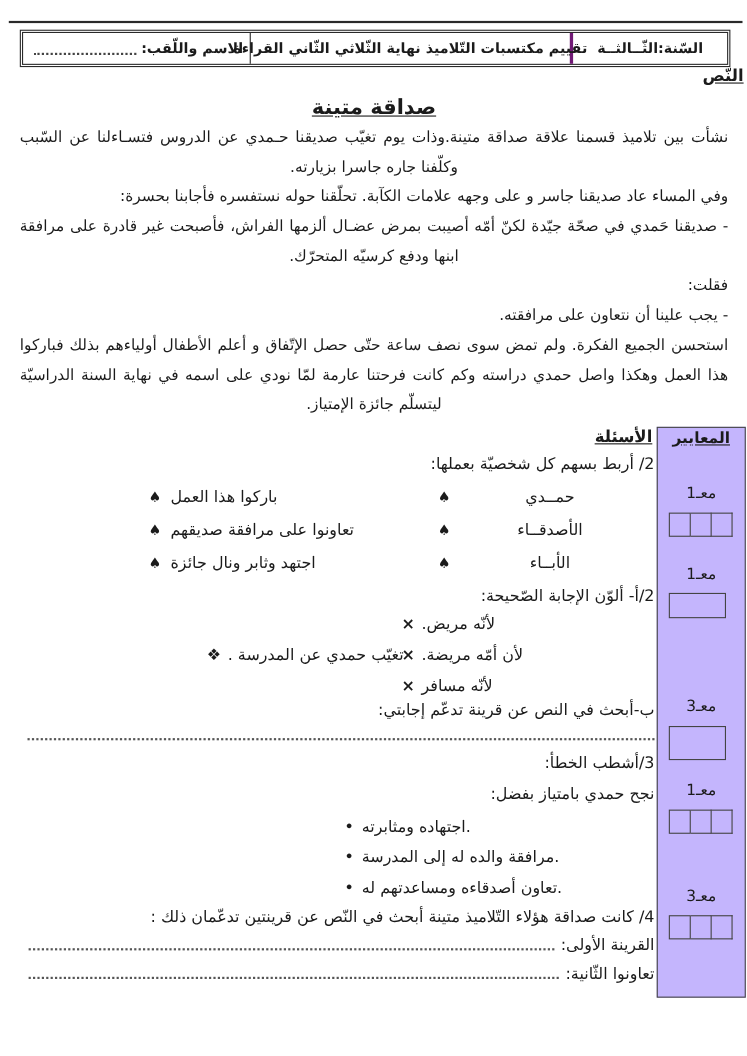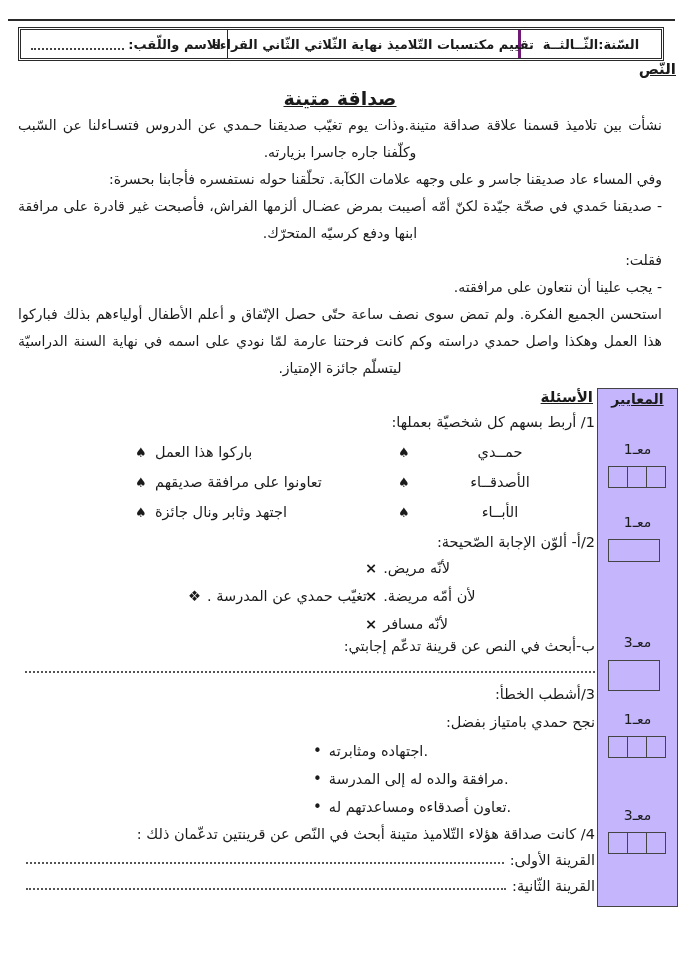--- a/index.html
+++ b/index.html
@@ -96,21 +96,21 @@
   <p class="p-right">وفي المساء عاد صديقنا جاسر و على وجهه علامات الكآبة. تحلّقنا حوله نستفسره فأجابنا بحسرة:</p>
   <p class="p-centerlast">- صديقنا حَمدي في صحّة جيّدة لكنّ أمّه أصيبت بمرض عضـال ألزمها الفراش، فأصبحت غير قادرة على مرافقة ابنها ودفع كرسيّه المتحرّك.</p>
   <p class="p-right">فقلت:</p>
   <p class="p-right">- يجب علينا أن نتعاون على مرافقته.</p>
   <p class="p-centerlast">استحسن الجميع الفكرة. ولم تمض سوى نصف ساعة حتّى حصل الإتّفاق و أعلم الأطفال أولياءهم بذلك فباركوا هذا العمل وهكذا واصل حمدي دراسته وكم كانت فرحتنا عارمة لمّا نودي على اسمه في نهاية السنة الدراسيّة ليتسلّم جائزة الإمتياز.</p>
 </div>
 
 <div class="abs qarea">
   <div class="abs q-header">الأسئلة</div>
 
-  <div class="abs q-label q1-label">1/ أربط بسهم كل شخصيّة بعملها:</div>
+  <div class="abs q-label q1-label">2/ أربط بسهم كل شخصيّة بعملها:</div>
 
   <div class="abs mrow" style="top:56px">
     <span class="sp-left spade">♠</span>
     <span class="answer">باركوا هذا العمل</span>
     <span class="sp-mid spade">♠</span>
     <span class="name">حمــدي</span>
   </div>
   <div class="abs mrow" style="top:86px">
     <span class="sp-left spade">♠</span>
     <span class="answer">تعاونوا على مرافقة صديقهم</span>
@@ -153,21 +153,21 @@
   <div class="abs q3item" style="top:410px">
     <span class="mark">•</span><span class="txt">تعاون أصدقاءه ومساعدتهم له.</span>
   </div>
 
   <div class="abs q-label q4-label">4/ كانت صداقة هؤلاء التّلاميذ متينة أبحث في النّص عن قرينتين تدعّمان ذلك :</div>
   <div class="abs clue" style="top:464px">
     <span class="clue-label">القرينة الأولى:</span>
     <span class="clue-dots"></span>
   </div>
   <div class="abs clue" style="top:490px">
-    <span class="clue-label">القرينة الثّانية:</span>
+    <span class="clue-label">تعاونوا الثّانية:</span>
     <span class="clue-dots"></span>
   </div>
 </div>
 
 <div class="abs crit-col">
   <div class="crit-header">المعايير</div>
 
   <div class="crit-label cl1">معـ1</div>
   <div class="crit-box cb1">
     <span class="cellu"></span>

